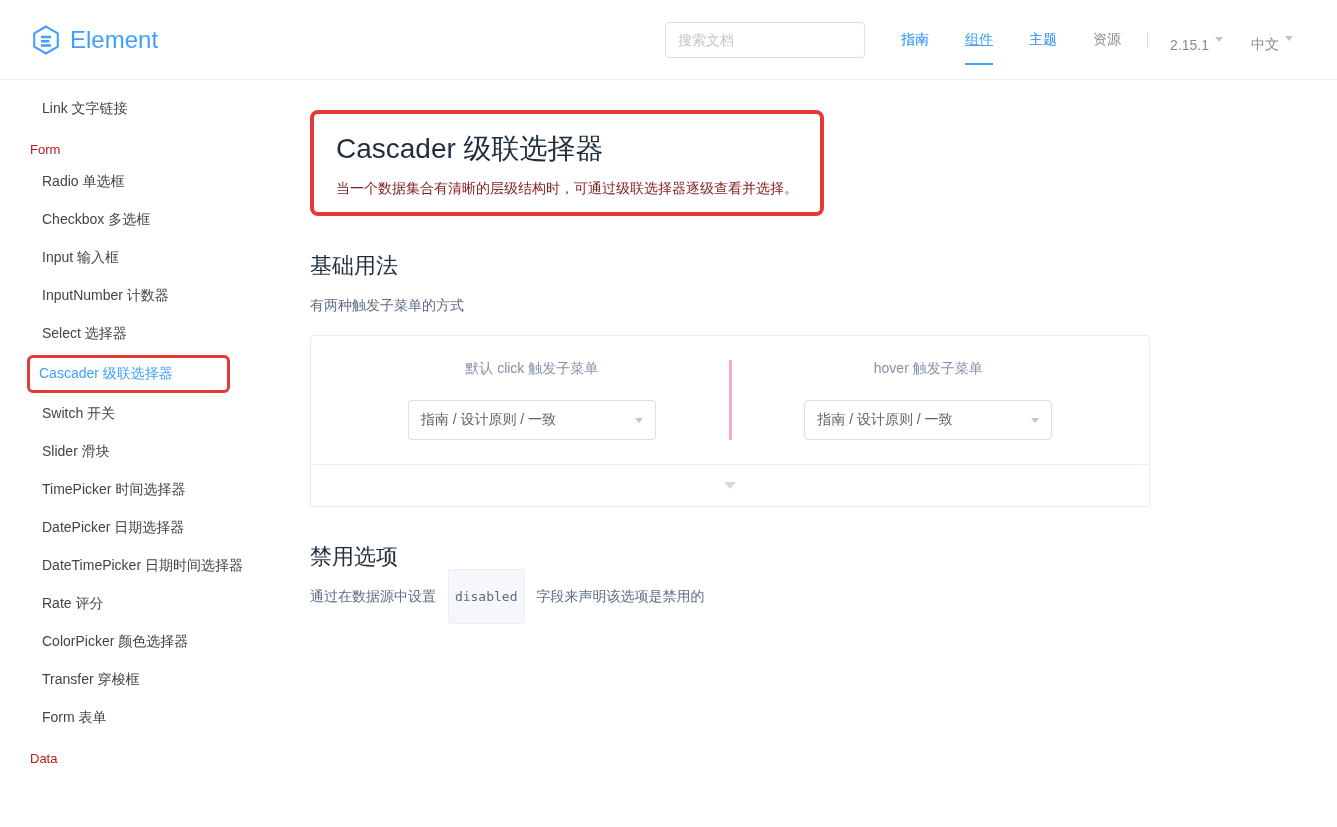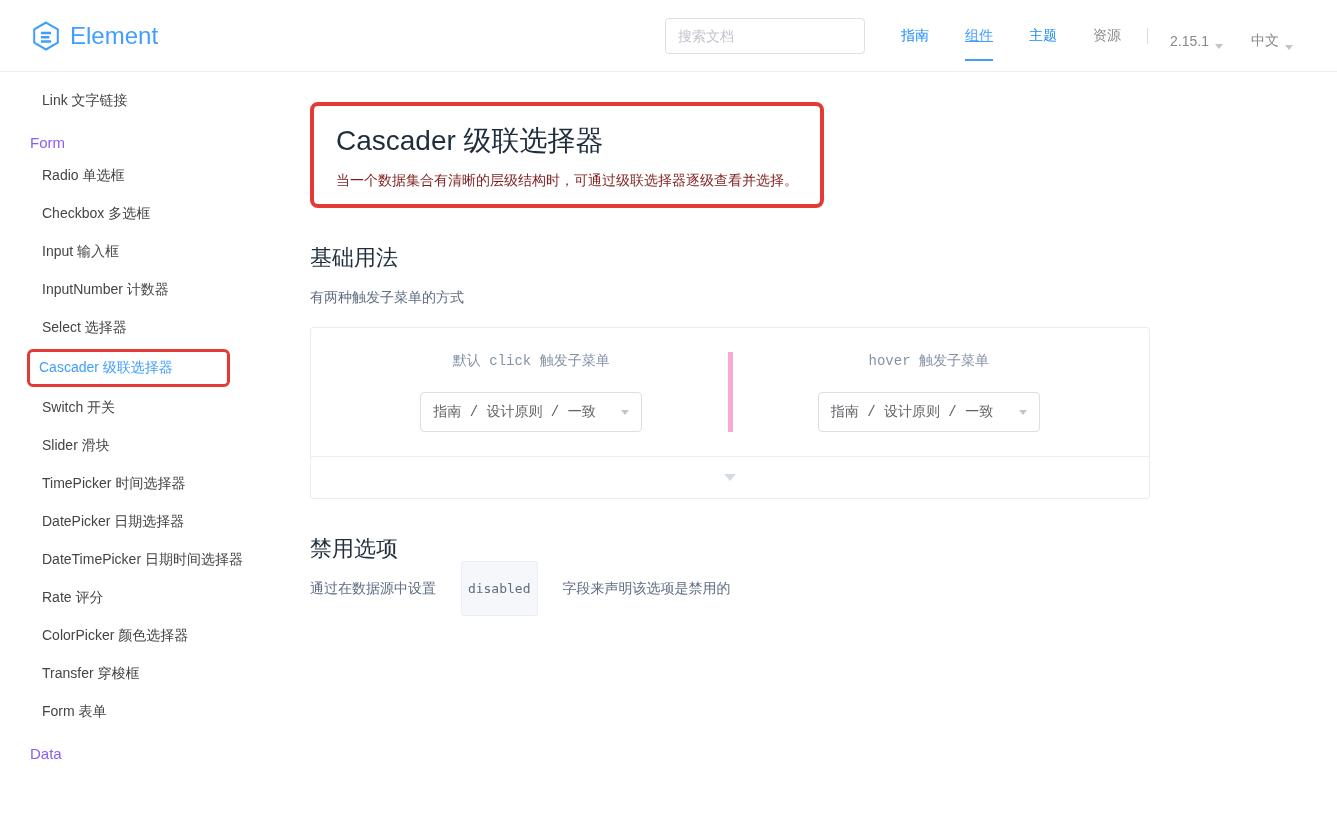--- a/index.html
+++ b/index.html
@@ -1,53 +1,53 @@
 <!DOCTYPE html>
 <html><head>
 <meta charset="utf-8">
 <style>
 * { margin: 0; padding: 0; box-sizing: border-box; }
 body { font-family: "Helvetica Neue", Helvetica, "PingFang SC", "Hiragino Sans GB", "Microsoft YaHei", Arial, sans-serif; color: #1f2d3d; background: #fff; font-size: 14px; }
-.header { height: 72px; display: flex; align-items: center; padding: 0 30px; border-bottom: 1px solid #eee; }
+.header { height: 80px; display: flex; align-items: center; padding: 0 30px; border-bottom: 1px solid #eee; }
 .logo { display: flex; align-items: center; gap: 8px; color: #409eff; font-size: 24px; font-weight: 500; }
 .logo svg { width: 32px; height: 32px; }
 .header-right { margin-left: auto; display: flex; align-items: center; gap: 0; }
 .search-box { width: 200px; height: 36px; border: 1px solid #dcdfe6; border-radius: 4px; padding: 4px 12px; font-size: 14px; color: #606266; margin-right: 18px; }
 .search-box::placeholder { color: #c0c4cc; }
 .nav-item { padding: 0 18px; height: 80px; display: flex; align-items: center; color: #1989fa; font-size: 14px; cursor: pointer; position: relative; }
 .nav-item.grey { color: #888; }
 .nav-item.active { color: #409eff; font-weight: 500; text-decoration: underline; }
 .nav-item.active::after { content: ""; position: absolute; bottom: 15px; left: 18px; right: 18px; height: 2px; background: #409eff; }
 .nav-sep { width: 1px; height: 16px; background: #ddd; margin: 0 8px; }
-.dropdown { display: flex; align-items: flex-end; gap: 6px; color: #888; font-size: 14px; cursor: pointer; padding: 0 14px; margin-top: 11px; }
+.dropdown { display: flex; align-items: flex-start; gap: 6px; color: #888; font-size: 14px; cursor: pointer; padding: 0 14px; margin-top: 11px; }
 .chev { width: 0; height: 0; border-left: 4px solid transparent; border-right: 4px solid transparent; border-top: 5px solid #c0c4cc; }
 .layout { display: flex; }
 .sidebar { width: 270px; padding: 10px 0 20px 30px; height: calc(100vh - 80px); overflow-y: auto; position: relative; }
 .sidebar::-webkit-scrollbar { width: 6px; }
 .sidebar::-webkit-scrollbar-thumb { background: #ddd; border-radius: 3px; }
-.side-cat { color: #8b5cf6; font-size: 15px; padding: 14px 0 6px 0; }
+.side-cat { color: #b91c1c; font-size: 13px; padding: 14px 0 6px 0; }
 .side-item { display: block; padding: 10px 12px; color: #444; font-size: 14px; cursor: pointer; border-radius: 2px; }
 .side-item.active { color: #409eff; }
 .highlight-red { border: 3px solid #e53935; border-radius: 6px; padding: 7px 9px !important; margin: 2px 40px 2px -3px; }
 .main { flex: 1; padding: 0 40px 40px 40px; max-width: 920px; }
 .page-title-box { border: 4px solid #e53935; border-radius: 8px; padding: 16px 22px 14px 22px; margin-top: 30px; display: inline-block; min-width: 470px; }
 h2.page-title { font-size: 28px; font-weight: 400; color: #1f2d3d; margin-bottom: 12px; }
 .page-sub { color: #7f1d1d; font-size: 14px; }
 h3.section { font-size: 22px; font-weight: 400; color: #1f2d3d; margin: 35px 0 16px 0; }
 .section-sub { color: #5e6d82; font-size: 14px; margin-bottom: 20px; }
 .demo-block { border: 1px solid #ebebeb; border-radius: 3px; }
-.demo-body { padding: 24px; display: flex; font-family: Liberation Mono, monospace; }
+.demo-body { padding: 24px; display: flex; }
 .demo-col { flex: 1; display: flex; flex-direction: column; align-items: center; gap: 22px; }
-.demo-col + .demo-col { border-left: 5px solid #f9a8d4; }
+.demo-col + .demo-col { border-left: 3px solid #f9a8d4; }
 .demo-label { color: #8492a6; font-size: 14px; }
-.el-cascader { width: 222px; height: 40px; border: 1px solid #dcdfe6; border-radius: 4px; display: flex; align-items: center; justify-content: space-between; padding: 0 12px; color: #606266; font-size: 14px; cursor: pointer; background: #fff; }
+.el-cascader { width: 248px; height: 40px; border: 1px solid #dcdfe6; border-radius: 4px; display: flex; align-items: center; justify-content: space-between; padding: 0 12px; color: #606266; font-size: 14px; cursor: pointer; background: #fff; }
 .el-cascader.placeholder { color: #c0c4cc; }
 .demo-toggle { height: 42px; border-top: 1px solid #eaeefb; display: flex; align-items: center; justify-content: center; cursor: pointer; }
 .caret-down { width: 0; height: 0; border-left: 6px solid transparent; border-right: 6px solid transparent; border-top: 7px solid #d3dce6; }
-.section-sub code { background: #f5f7fa; border: 1px solid #eaeefb; padding: 19px 6px; border-radius: 3px; font-family: Menlo, Consolas, monospace; font-size: 13px; color: #5e6d82; margin: 0 21px; }
+.section-sub code { background: #f5f7fa; border: 1px solid #eaeefb; padding: 19px 6px; border-radius: 3px; font-family: Menlo, Consolas, monospace; font-size: 13px; color: #5e6d82; margin: 0 8px; }
 .demo-body.single { padding: 24px; }
 </style>
 </head>
 <body>
 
 <div class="header">
   <div class="logo">
     <svg viewBox="0 0 38 38">
       <path fill="none" stroke="#409eff" stroke-width="2.4" d="M19 3 L33 11 L33 27 L19 35 L5 27 L5 11 Z"></path>
       <path fill="#409eff" d="M13 14 L25 14 L25 17 L13 17 Z M13 19 L23 19 L23 22 L13 22 Z M13 24 L25 24 L25 27 L13 27 Z"></path>

